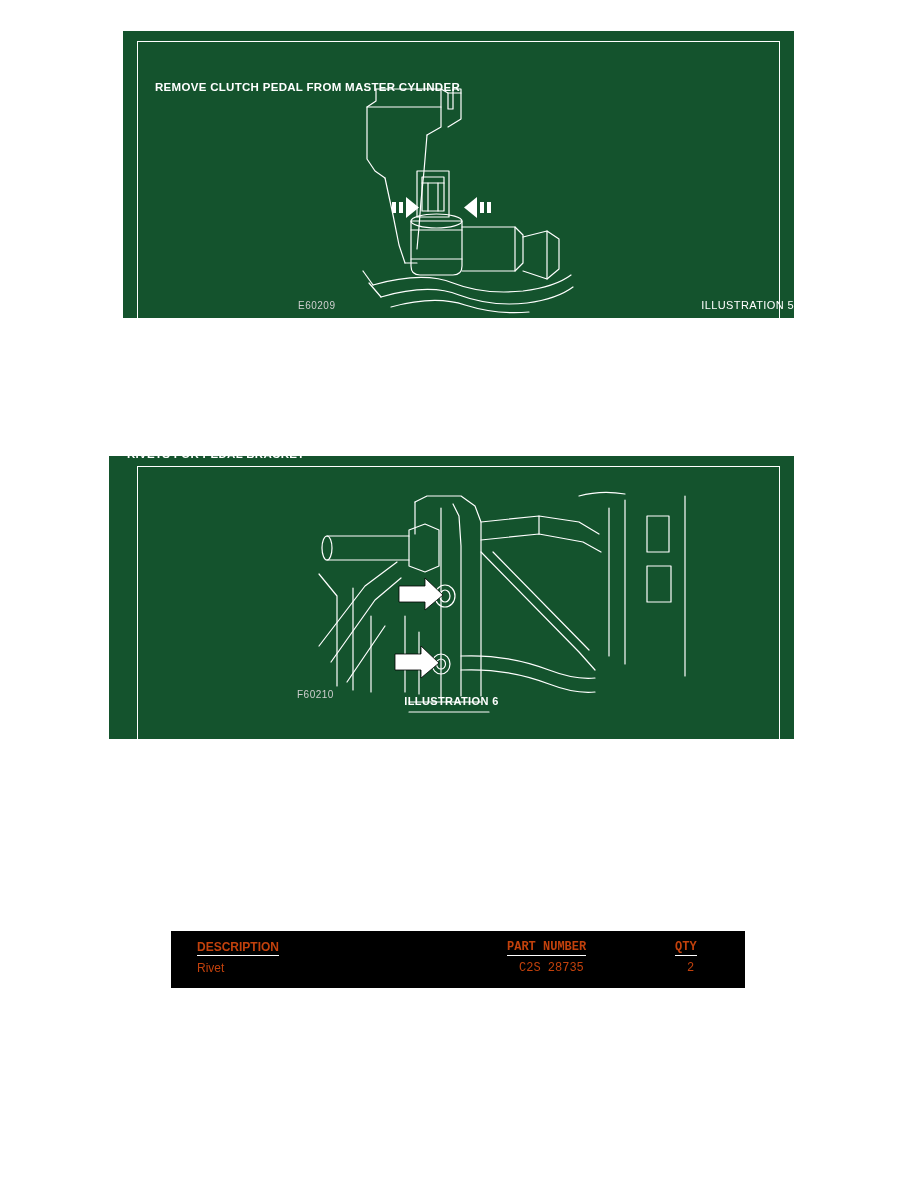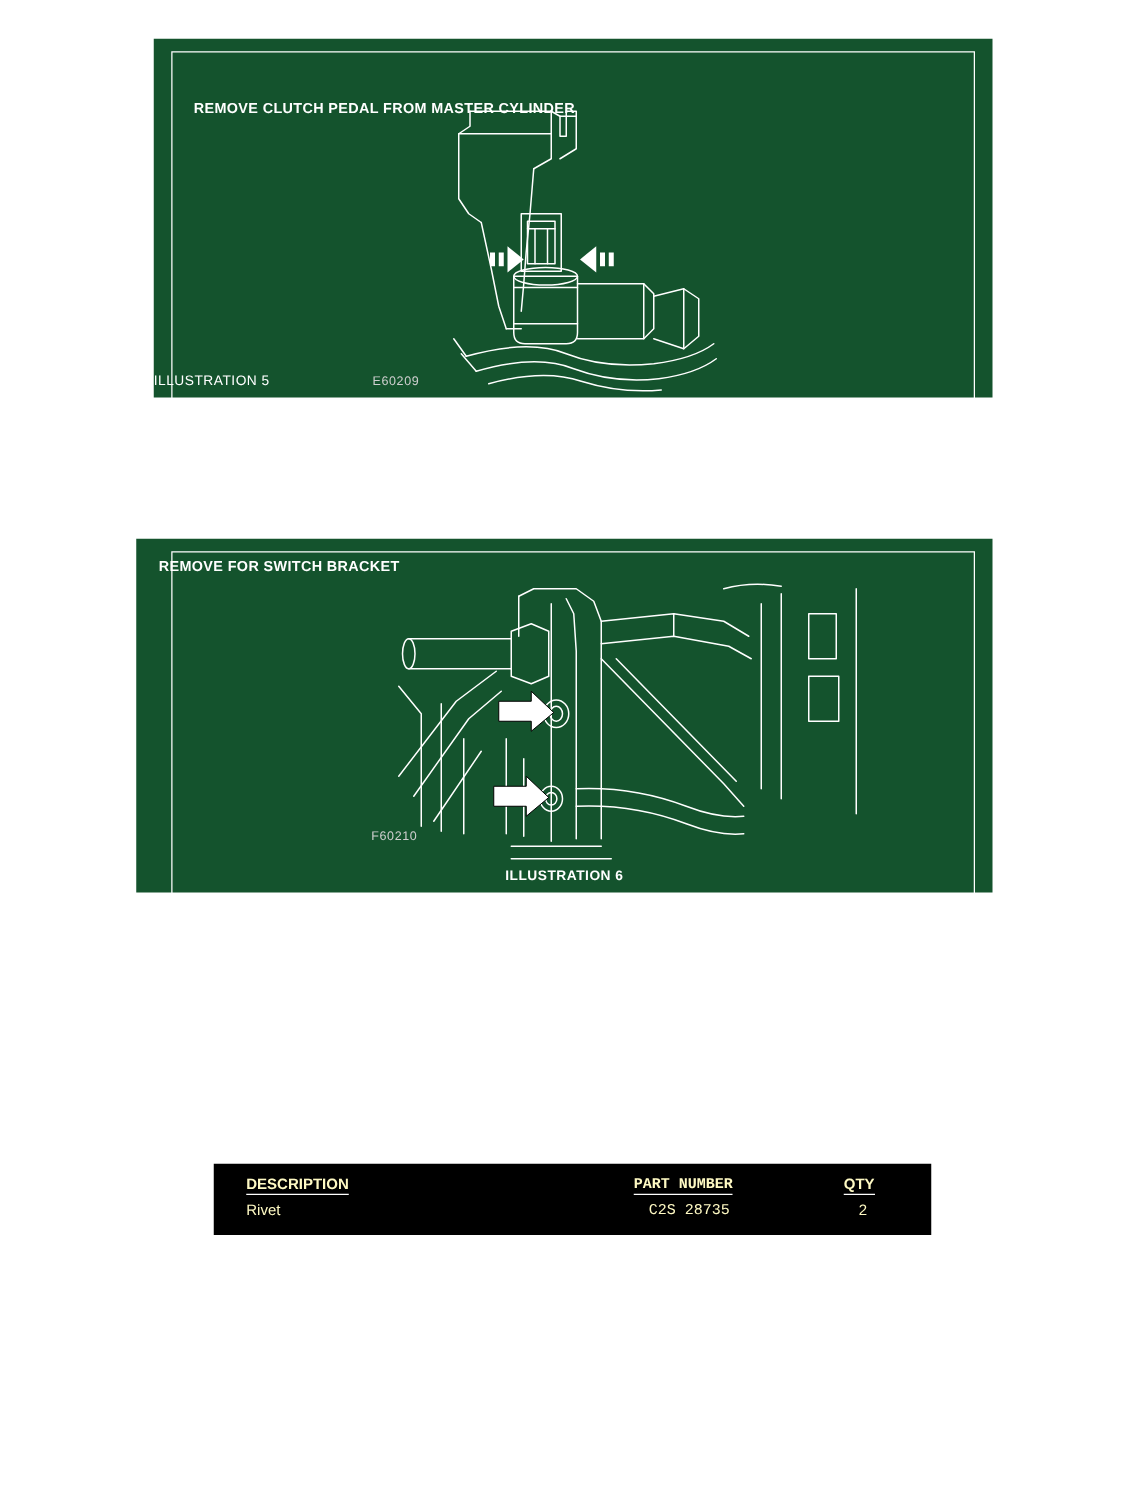--- a/index.html
+++ b/index.html
@@ -58,38 +58,38 @@
   #figure-illustration-5 .inner-frame {
     left: 14px; top: 10px; right: 14px; height: 283px;
     width: 643px;
   }
   #figure-illustration-5 .fig-title { left: 32px; top: 50px; }
   #figure-illustration-5 .fig-code  { left: 175px; top: 269px; }
 
   
   #figure-illustration-6 {
     left: 109px;
-    top: 431px;
+    top: 456px;
     width: 685px;
     height: 283px;
   }
   #figure-illustration-6 .inner-frame {
     left: 28px; top: 10px; width: 643px; height: 280px;
   }
   #figure-illustration-6 .fig-code  { left: 188px; top: 664px; }
 
   
   #parts-table {
     position: absolute;
     left: 171px;
     top: 931px;
     width: 574px;
     height: 57px;
     background: #000000;
-    color: #fef9c3;
+    color: #c2410c;
   }
   #parts-table table {
     width: 100%;
     border-collapse: collapse;
     font-size: 12px;
   }
   #parts-table th {
     text-align: left;
     font-weight: bold;
     font-size: 12px;
@@ -102,21 +102,21 @@
   }
   #parts-table td {
     text-align: left;
     font-weight: normal;
     font-size: 12px;
     padding: 6px 0 0 12px;
     vertical-align: top;
   }
   #parts-table .col-desc { width: 320px; padding-left: 26px; }
   #parts-table .col-part { width: 160px; font-family: Liberation Mono, monospace; }
-  #parts-table .col-qty  { width: 60px; }
+  #parts-table .col-qty  { width: 60px; font-family: Liberation Mono, monospace; }
 </style>
 </head>
 <body>
 
 <div class="figure" id="figure-illustration-5">
 
   <div class="inner-frame"></div>
 
   <div class="fig-title">REMOVE CLUTCH PEDAL FROM MASTER CYLINDER</div>
 
@@ -165,21 +165,21 @@
 
       <rect x="357" y="171" width="4" height="11"></rect>
       <rect x="364" y="171" width="4" height="11"></rect>
       <path d="M354 166 L341 176.5 L354 187 Z"></path>
     </g>
   </svg>
 
   <div class="fig-code">E60209</div>
 </div>
 
-<div style="position:absolute; left:123px; top:299px; width:671px; text-align:left; color:#ffffff; font-size:11px; letter-spacing:0.4px; background:transparent;">ILLUSTRATION 5</div>
+<div style="position:absolute; left:123px; top:299px; width:671px; text-align:right; color:#ffffff; font-size:11px; letter-spacing:0.4px; background:transparent;">ILLUSTRATION 5</div>
 
 <div class="figure" id="figure-illustration-6">
 
   <div class="inner-frame"></div>
 
   <svg width="685" height="283" viewBox="0 0 685 283">
     <g fill="none" stroke="#ffffff" stroke-width="1.2" stroke-linejoin="round" stroke-linecap="round">
 
       <path d="M218 80 L300 80"></path>
       <path d="M218 104 L300 104"></path>
@@ -229,21 +229,21 @@
 
     <g fill="#ffffff" stroke="#000000" stroke-width="0.8">
       <path d="M290 130 L316 130 L316 122 L334 139 L316 154 L316 146 L290 146 Z"></path>
       <path d="M286 198 L312 198 L312 190 L330 207 L312 222 L312 214 L286 214 Z"></path>
     </g>
   </svg>
 
   <div class="fig-code" style="left:188px; top:233px;">F60210</div>
 </div>
 
-<div style="position:absolute; left:127px; top:448px; color:#ffffff; font-weight:bold; font-size:11.5px; letter-spacing:0.3px;">REMOVE FOR SWITCH BRACKET</div>
+<div style="position:absolute; left:127px; top:448px; color:#ffffff; font-weight:bold; font-size:11.5px; letter-spacing:0.3px;">RIVETS FOR PEDAL BRACKET</div>
 
 <div style="position:absolute; left:109px; top:695px; width:685px; text-align:center; color:#ffffff; font-size:11px; letter-spacing:0.4px;font-weight:bold;">ILLUSTRATION 6</div>
 
 <div id="parts-table">
   <table>
     <thead>
       <tr>
         <th class="col-desc">
           <span>DESCRIPTION</span>
         </th>

